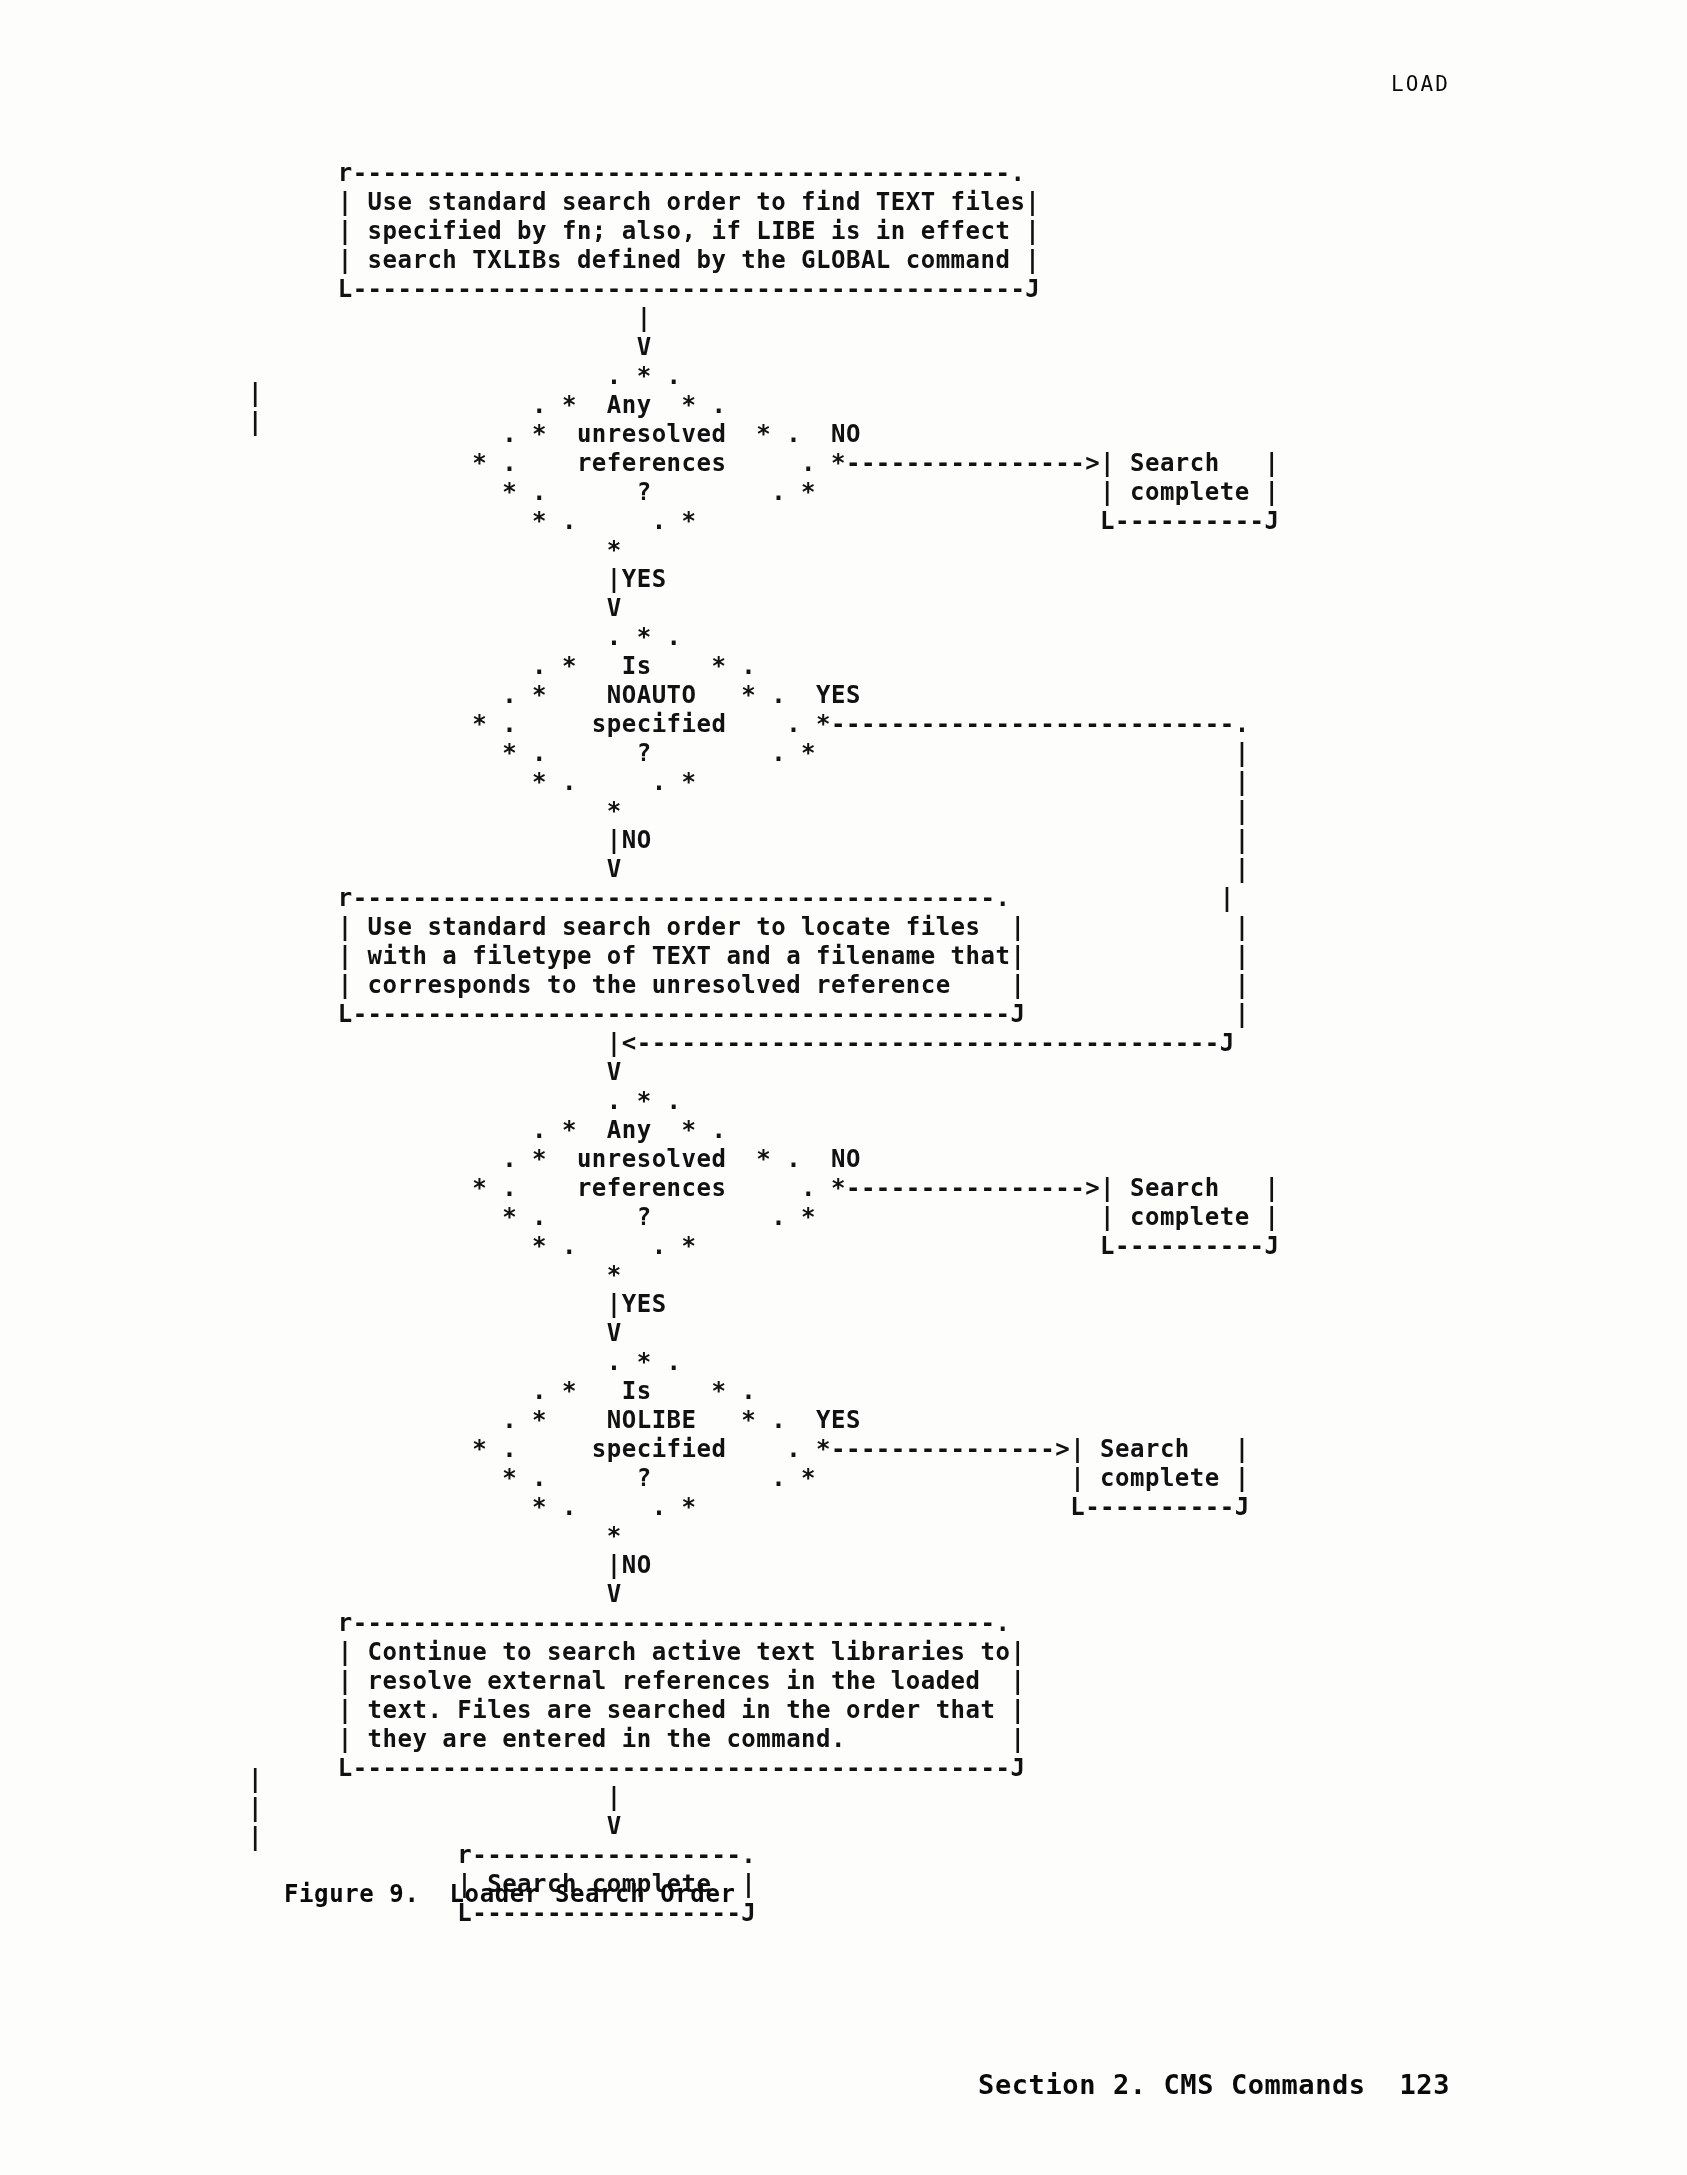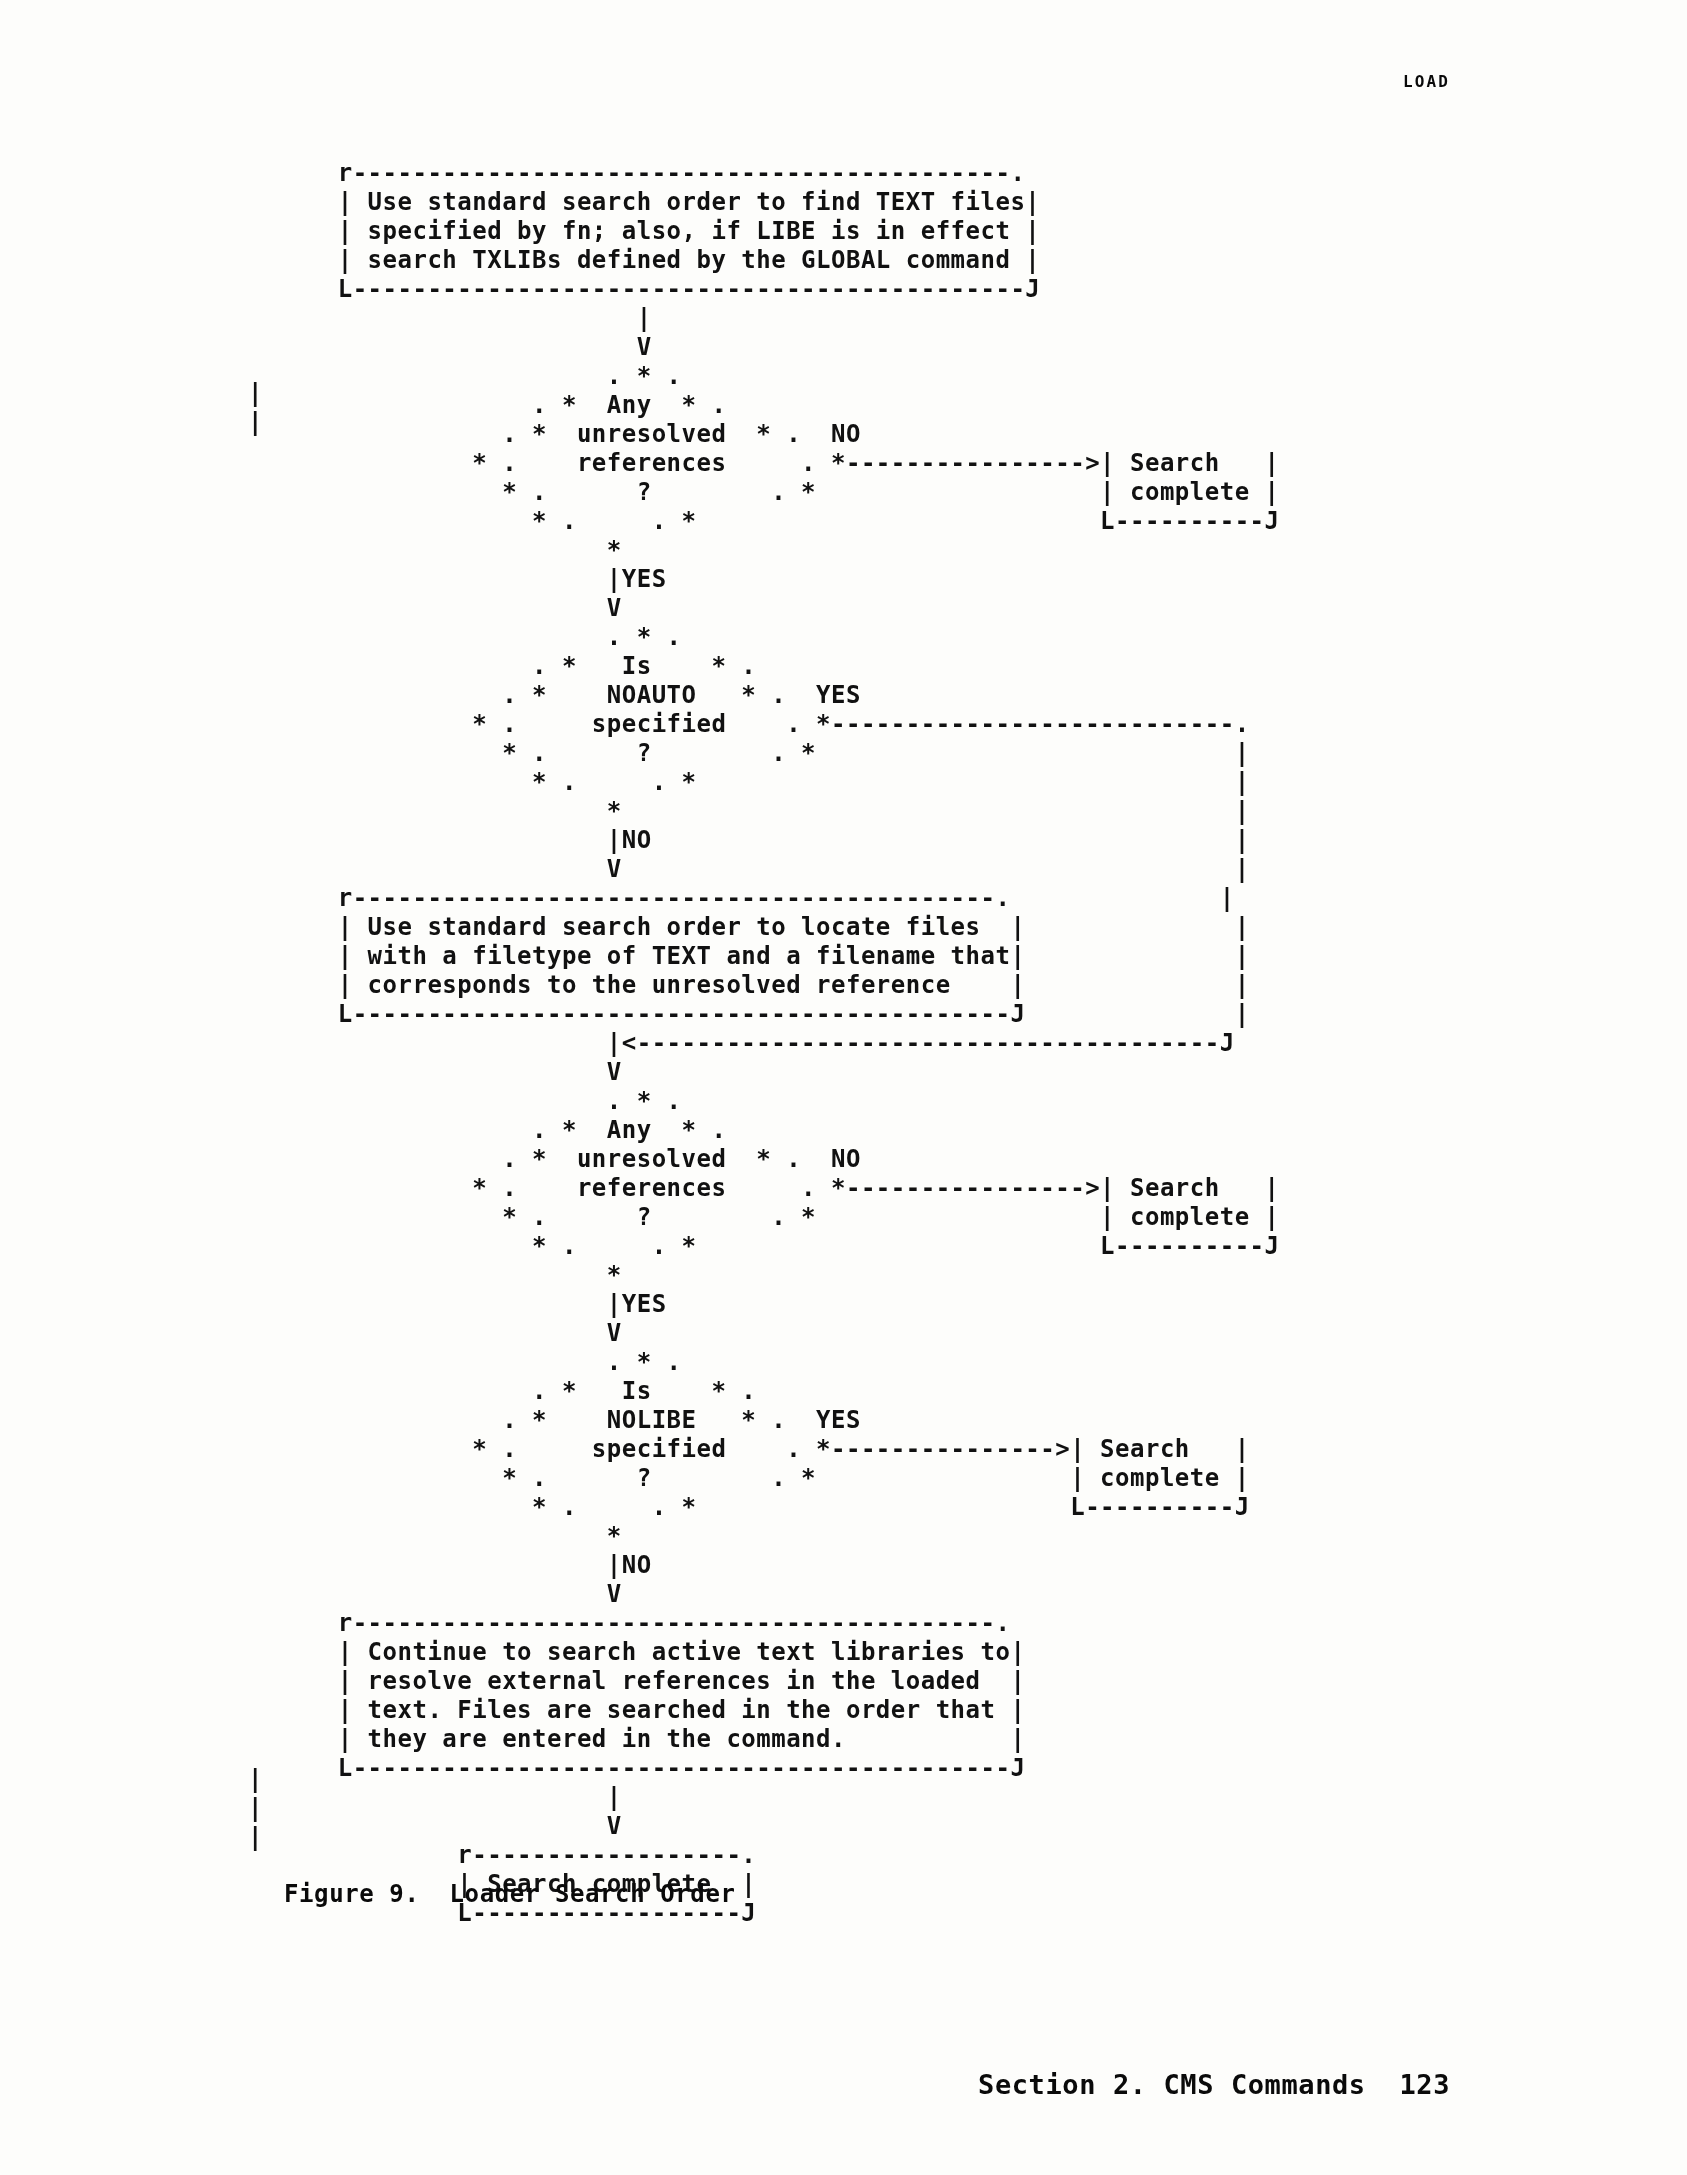--- a/index.html
+++ b/index.html
@@ -24,23 +24,23 @@
   }
 
   
   .running-head {
     position: absolute;
     top: 72px;
     left: 0;
     right: 0;
     text-align: right;
     padding-right: 237px;
-    font-size: 16px;
+    font-size: 21px;
     letter-spacing: 2.1px;
-    font-weight: 700;
+    font-weight: 400;
   }
 
   
   .figure-block {
     position: absolute;
     top: 159px;
     left: 0;
     width: 100%;
   }
 

